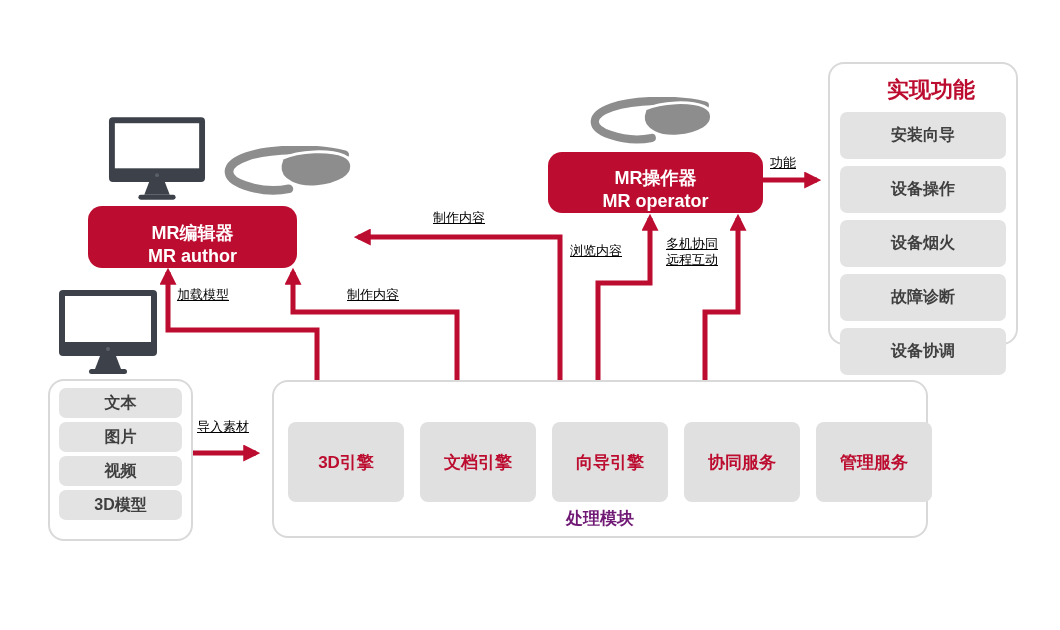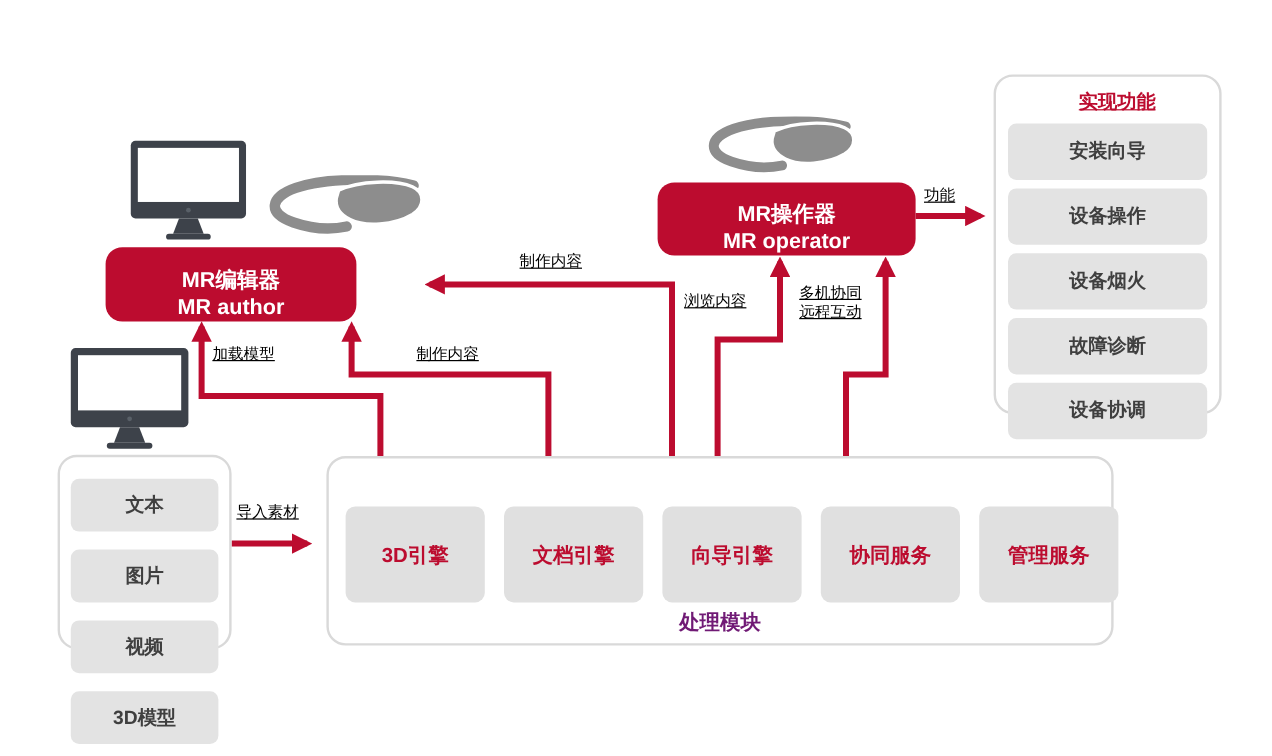--- a/index.html
+++ b/index.html
@@ -12,31 +12,30 @@
   .redbox{
     position:absolute;background:#bc0c2f;border-radius:14px;color:#fff;
     display:flex;flex-direction:column;align-items:center;justify-content:flex-end;
     font-weight:bold;font-size:18px;line-height:1.28;text-align:center;
   }
   .panel{
     position:absolute;background:#fff;border:2px solid #d9d9d9;border-radius:16px;
     box-sizing:border-box;
   }
   .panel-title{
-    text-align:center;color:#bc0c2f;font-weight:bold;font-size:16px;
+    text-align:center;color:#bc0c2f;font-weight:bold;font-size:22px;
     margin:11px 0 4px 16px;
-    text-decoration:underline;
   }
   .gray-item{
     background:#e3e3e3;border-radius:7px;display:flex;align-items:center;justify-content:center;
     font-weight:bold;font-size:16px;color:#3f3f3f;
   }
   .functions .gray-item{height:47px;margin:7px 10px 0 10px;}
   .materials{padding-top:3px;}
-  .materials .gray-item{height:44px;margin:15px 9px 0 9px;}
+  .materials .gray-item{height:30px;margin:4px 9px 0 9px;}
   .modules{position:absolute;left:14px;top:40px;display:flex;gap:16px;}
   .module{
     width:116px;height:80px;background:#e0e0e0;border-radius:8px;
     display:flex;align-items:center;justify-content:center;
     color:#bc0c2f;font-weight:bold;font-size:17px;
   }
   .processing-label{
     position:absolute;left:0;right:0;top:125px;text-align:center;
     color:#701a75;font-weight:bold;font-size:17px;
   }

